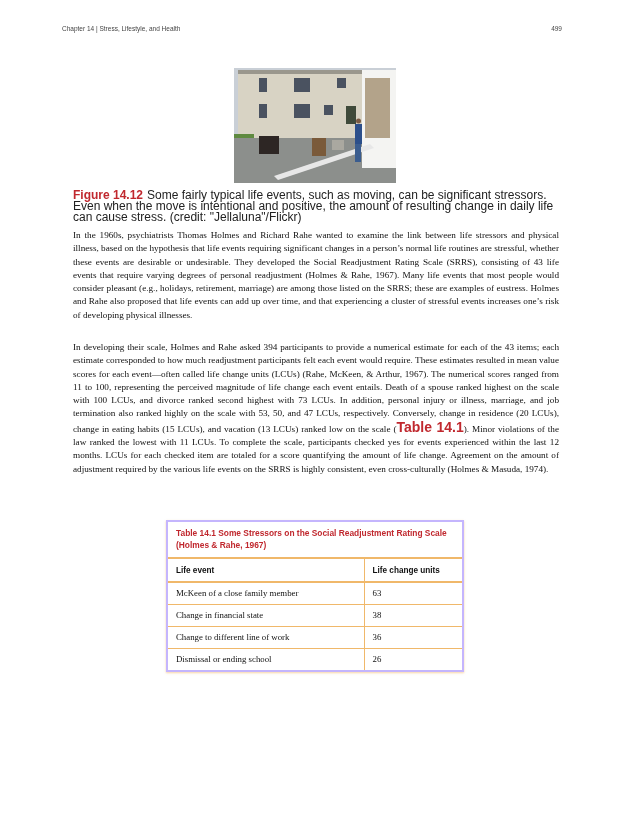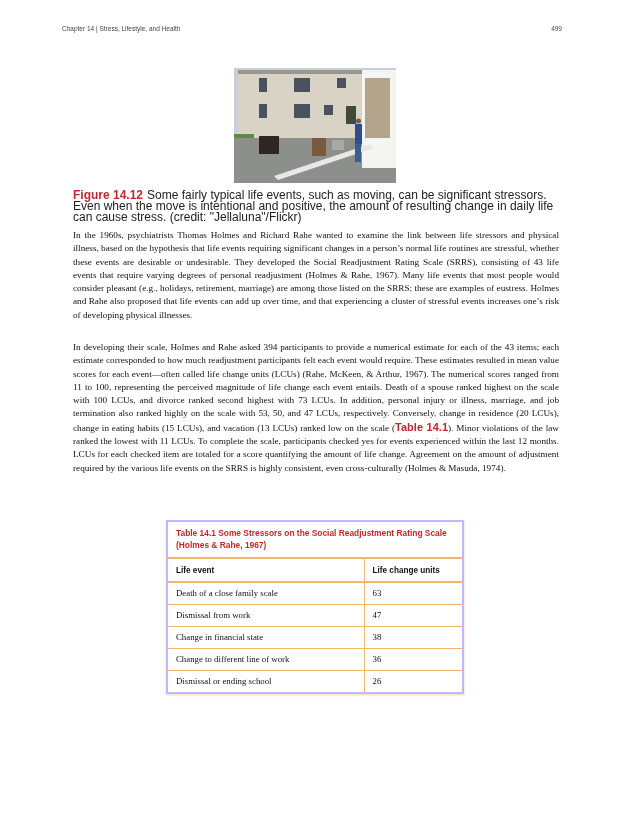--- a/index.html
+++ b/index.html
@@ -18,21 +18,21 @@
     position: absolute; left: 73px; top: 190px; width: 486px;
     font-family: "Liberation Sans", sans-serif; font-size: 12px; line-height: 11px; color: #222;
   }
   .caption .fig-label { color: #c0282e; font-weight: bold; margin-right: 4px; }
   .para {
     position: absolute; left: 73px; width: 486px;
     font-family: "Liberation Serif", serif; font-size: 9.2px; line-height: 13.3px; color: #111;
     text-align: justify;
   }
   .para b { font-weight: normal; }
-  .para .ref { color: #c0282e; font-family: "Liberation Sans", sans-serif; font-weight: bold; font-size: 11px; }
+  .para .ref { color: #c0282e; font-family: "Liberation Sans", sans-serif; font-weight: bold; font-size: 14px; }
   #p1 { top: 229px; }
   #p2 { top: 341px; }
   .table-wrap {
     position: absolute; left: 166px; top: 520px; width: 298px;
     border: 2px solid #c4b5fd; box-sizing: border-box;
     box-shadow: 0 1px 2px rgba(240,170,80,0.5);
   }
   .table-title {
     padding: 5px 8px 6px 8px; font-family: "Liberation Sans", sans-serif;
     font-weight: bold; font-size: 8.4px; line-height: 12px; color: #c0282e;
@@ -95,26 +95,22 @@
   <div class="table-title">Table 14.1 Some Stressors on the Social Readjustment Rating Scale (Holmes &amp; Rahe, 1967)</div>
   <table>
     <thead>
       <tr class="hdr">
         <th class="c1">Life event</th>
         <th>Life change units</th>
       </tr>
     </thead>
     <tbody id="tbody">
         <tr>
-          <td class="c1">Death of a close family scale</td>
+          <td class="c1">McKeen of a close family member</td>
           <td>63</td>
-        </tr>
-        <tr>
-          <td class="c1">Dismissal from work</td>
-          <td>47</td>
         </tr>
         <tr>
           <td class="c1">Change in financial state</td>
           <td>38</td>
         </tr>
         <tr>
           <td class="c1">Change to different line of work</td>
           <td>36</td>
         </tr>
         <tr>

